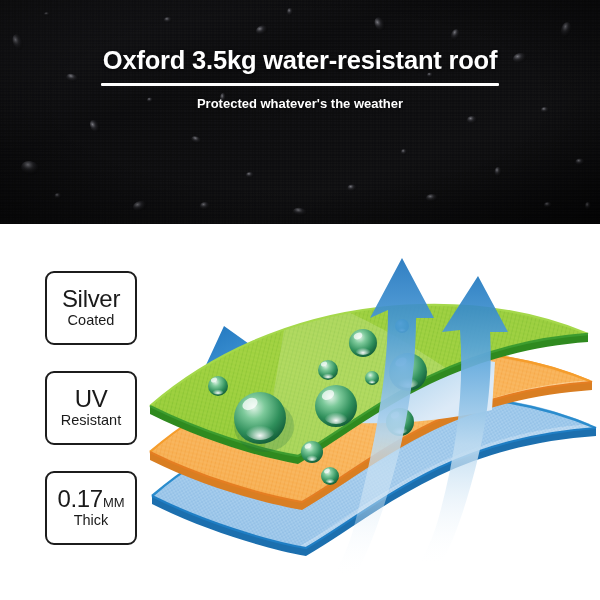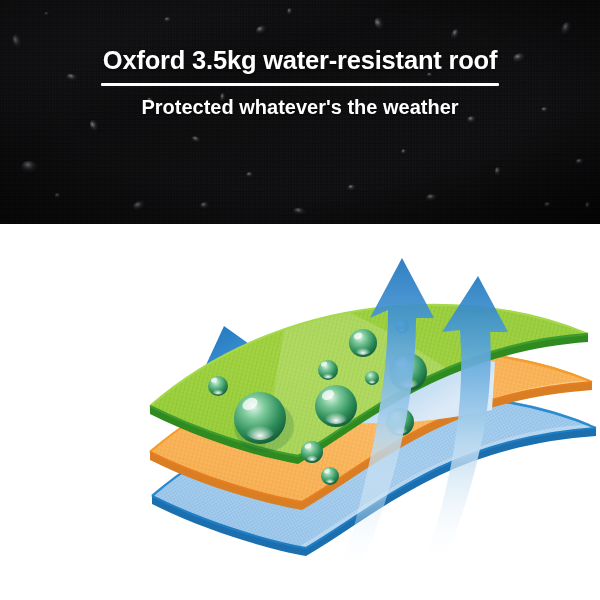--- a/index.html
+++ b/index.html
@@ -63,21 +63,21 @@
   }
   .hero-rule {
     width: 398px;
     height: 3px;
     background: #ffffff;
     margin: 9px 0 0 0;
     border-radius: 1px;
   }
   .hero-subtitle {
     color: #ffffff;
-    font-size: 20px;
+    font-size: 13px;
     font-weight: bold;
     margin: 10px 0 0 0;
     text-align: center;
     white-space: nowrap;
     text-shadow: 0 1px 3px rgba(0,0,0,0.55);
   }
   .hero-body {
     color: #f2f2f2;
     font-size: 12.8px;
     font-weight: normal;
@@ -222,20 +222,38 @@
 
     <div class="hero-inner">
       <h1 class="hero-title">Oxford 3.5kg water-resistant roof</h1>
       <div class="hero-rule"></div>
       <h2 class="hero-subtitle">Protected whatever's the weather</h2>
     </div>
   </section>
 
   <section class="content">
 
+    <div class="badges">
+
+      <div class="badge">
+        <span class="badge-primary">Silver</span>
+        <span class="badge-secondary">Coated</span>
+      </div>
+
+      <div class="badge">
+        <span class="badge-primary">UV</span>
+        <span class="badge-secondary">Resistant</span>
+      </div>
+
+      <div class="badge">
+        <span class="badge-primary"><span>0.17</span><span class="unit">MM</span></span>
+        <span class="badge-secondary">Thick</span>
+      </div>
+
+    </div>
 
     <div class="illustration">
       <svg viewBox="0 0 460 360" preserveAspectRatio="xMidYMid meet">
         <defs>
 
           <pattern id="wGreen" width="4" height="4" patternUnits="userSpaceOnUse" patternTransform="rotate(14)">
             <rect width="4" height="4" fill="#9fd13f"></rect>
             <path d="M0 0 V4" stroke="#77b82c" stroke-width="1.3" opacity="0.75"></path>
             <path d="M0 2 H4" stroke="#b9e05c" stroke-width="0.7" opacity="0.5"></path>
           </pattern>

